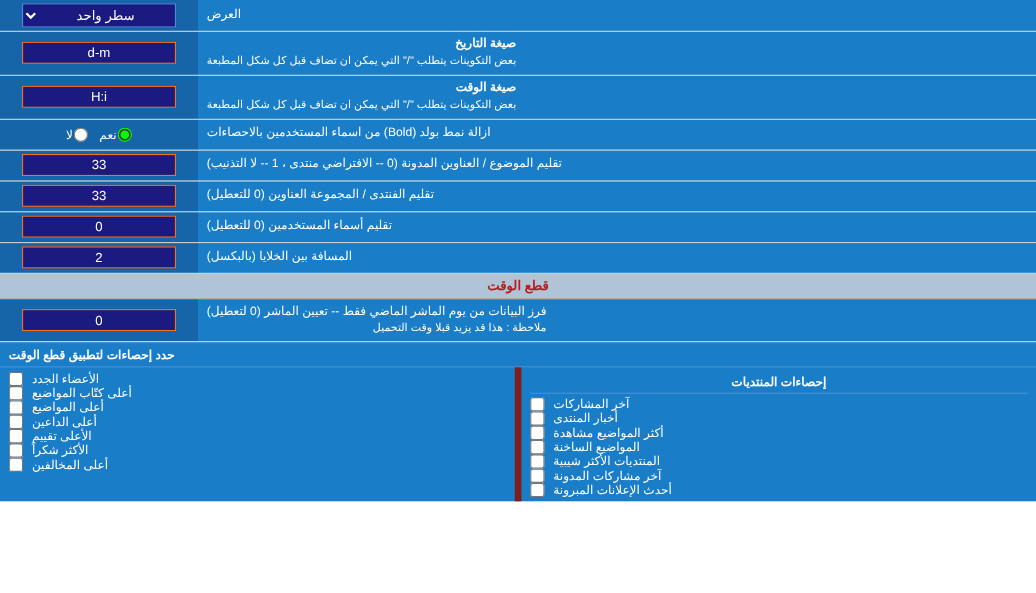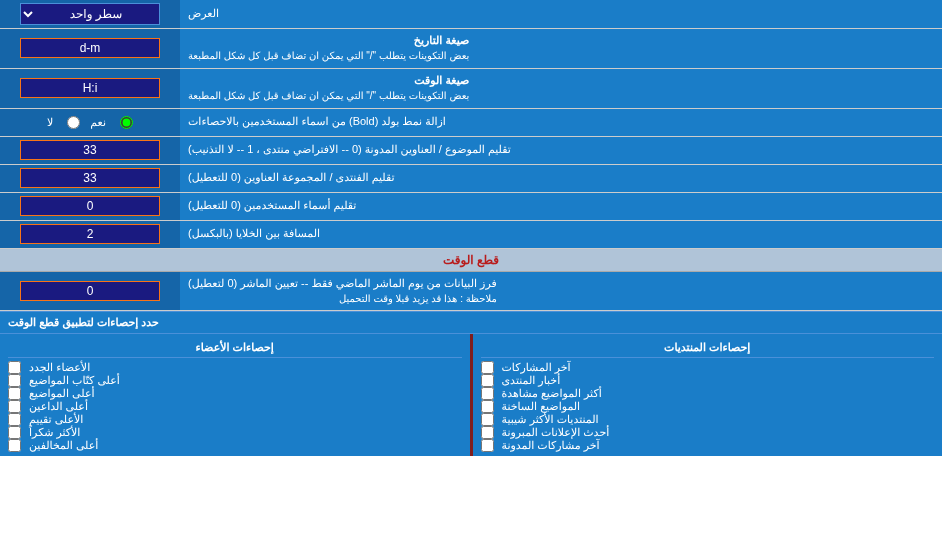--- a/index.html
+++ b/index.html
@@ -82,21 +82,21 @@
       gap: 10px;
       width: 180px;
       min-width: 180px;
     }
 
     .radio-cell label {
       color: #fff;
       font-size: 11px;
       display: flex;
       align-items: flex-end;
-      gap: 14px;
+      gap: 1px;
       cursor: pointer;
     }
 
     .radio-cell input[type="radio"] {
       accent-color: #0f0;
     }
 
     .checkbox-item {
       display: flex;
       align-items: center;
@@ -230,21 +230,21 @@
 </div>
 
 <div style="background:#1a7dc8; border-top:1px solid #4a90d9;">
 
   <div style="display:flex; padding:4px 8px; border-bottom:1px solid #4a90d9; align-items:flex-end; justify-content:flex-end;">
     <span style="color:#fff; font-size:11px; font-weight:bold;">حدد إحصاءات لتطبيق قطع الوقت</span>
   </div>
 
   <div style="display:flex; width:100%;">
 
-    <div style="flex:1; padding:4px 8px; border-left:3px solid #7f1d1d;">
+    <div style="flex:1; padding:4px 8px; border-left:6px solid #7f1d1d;">
       <div class="col-header">إحصاءات المنتديات</div>
       <div class="checkbox-item">
         <span>آخر المشاركات</span>
         <input type="checkbox" style="">
       </div>
       <div class="checkbox-item">
         <span>أخبار المنتدى</span>
         <input type="checkbox" style="">
       </div>
       <div class="checkbox-item">
@@ -253,31 +253,30 @@
       </div>
       <div class="checkbox-item">
         <span>المواضيع الساخنة</span>
         <input type="checkbox" style="">
       </div>
       <div class="checkbox-item">
         <span>المنتديات الأكثر شيبية</span>
         <input type="checkbox" style="">
       </div>
       <div class="checkbox-item">
+        <span>آخر مشاركات المدونة</span>
+        <input type="checkbox" style="">
+      </div>
+      <div class="checkbox-item">
         <span>أحدث الإعلانات المبرونة</span>
         <input type="checkbox" style="">
       </div>
-      <div class="checkbox-item">
-        <span>آخر مشاركات المدونة</span>
-        <input type="checkbox" style="">
-      </div>
     </div>
 
     <div style="flex:1; padding:4px 8px;">
-      <div class="col-header">إحصاءات الأعضاء</div>
       <div class="checkbox-item">
         <span>الأعضاء الجدد</span>
         <input type="checkbox" style="">
       </div>
       <div class="checkbox-item">
         <span>أعلى كتّاب المواضيع</span>
         <input type="checkbox" style="">
       </div>
       <div class="checkbox-item">
         <span>أعلى المواضيع</span>

